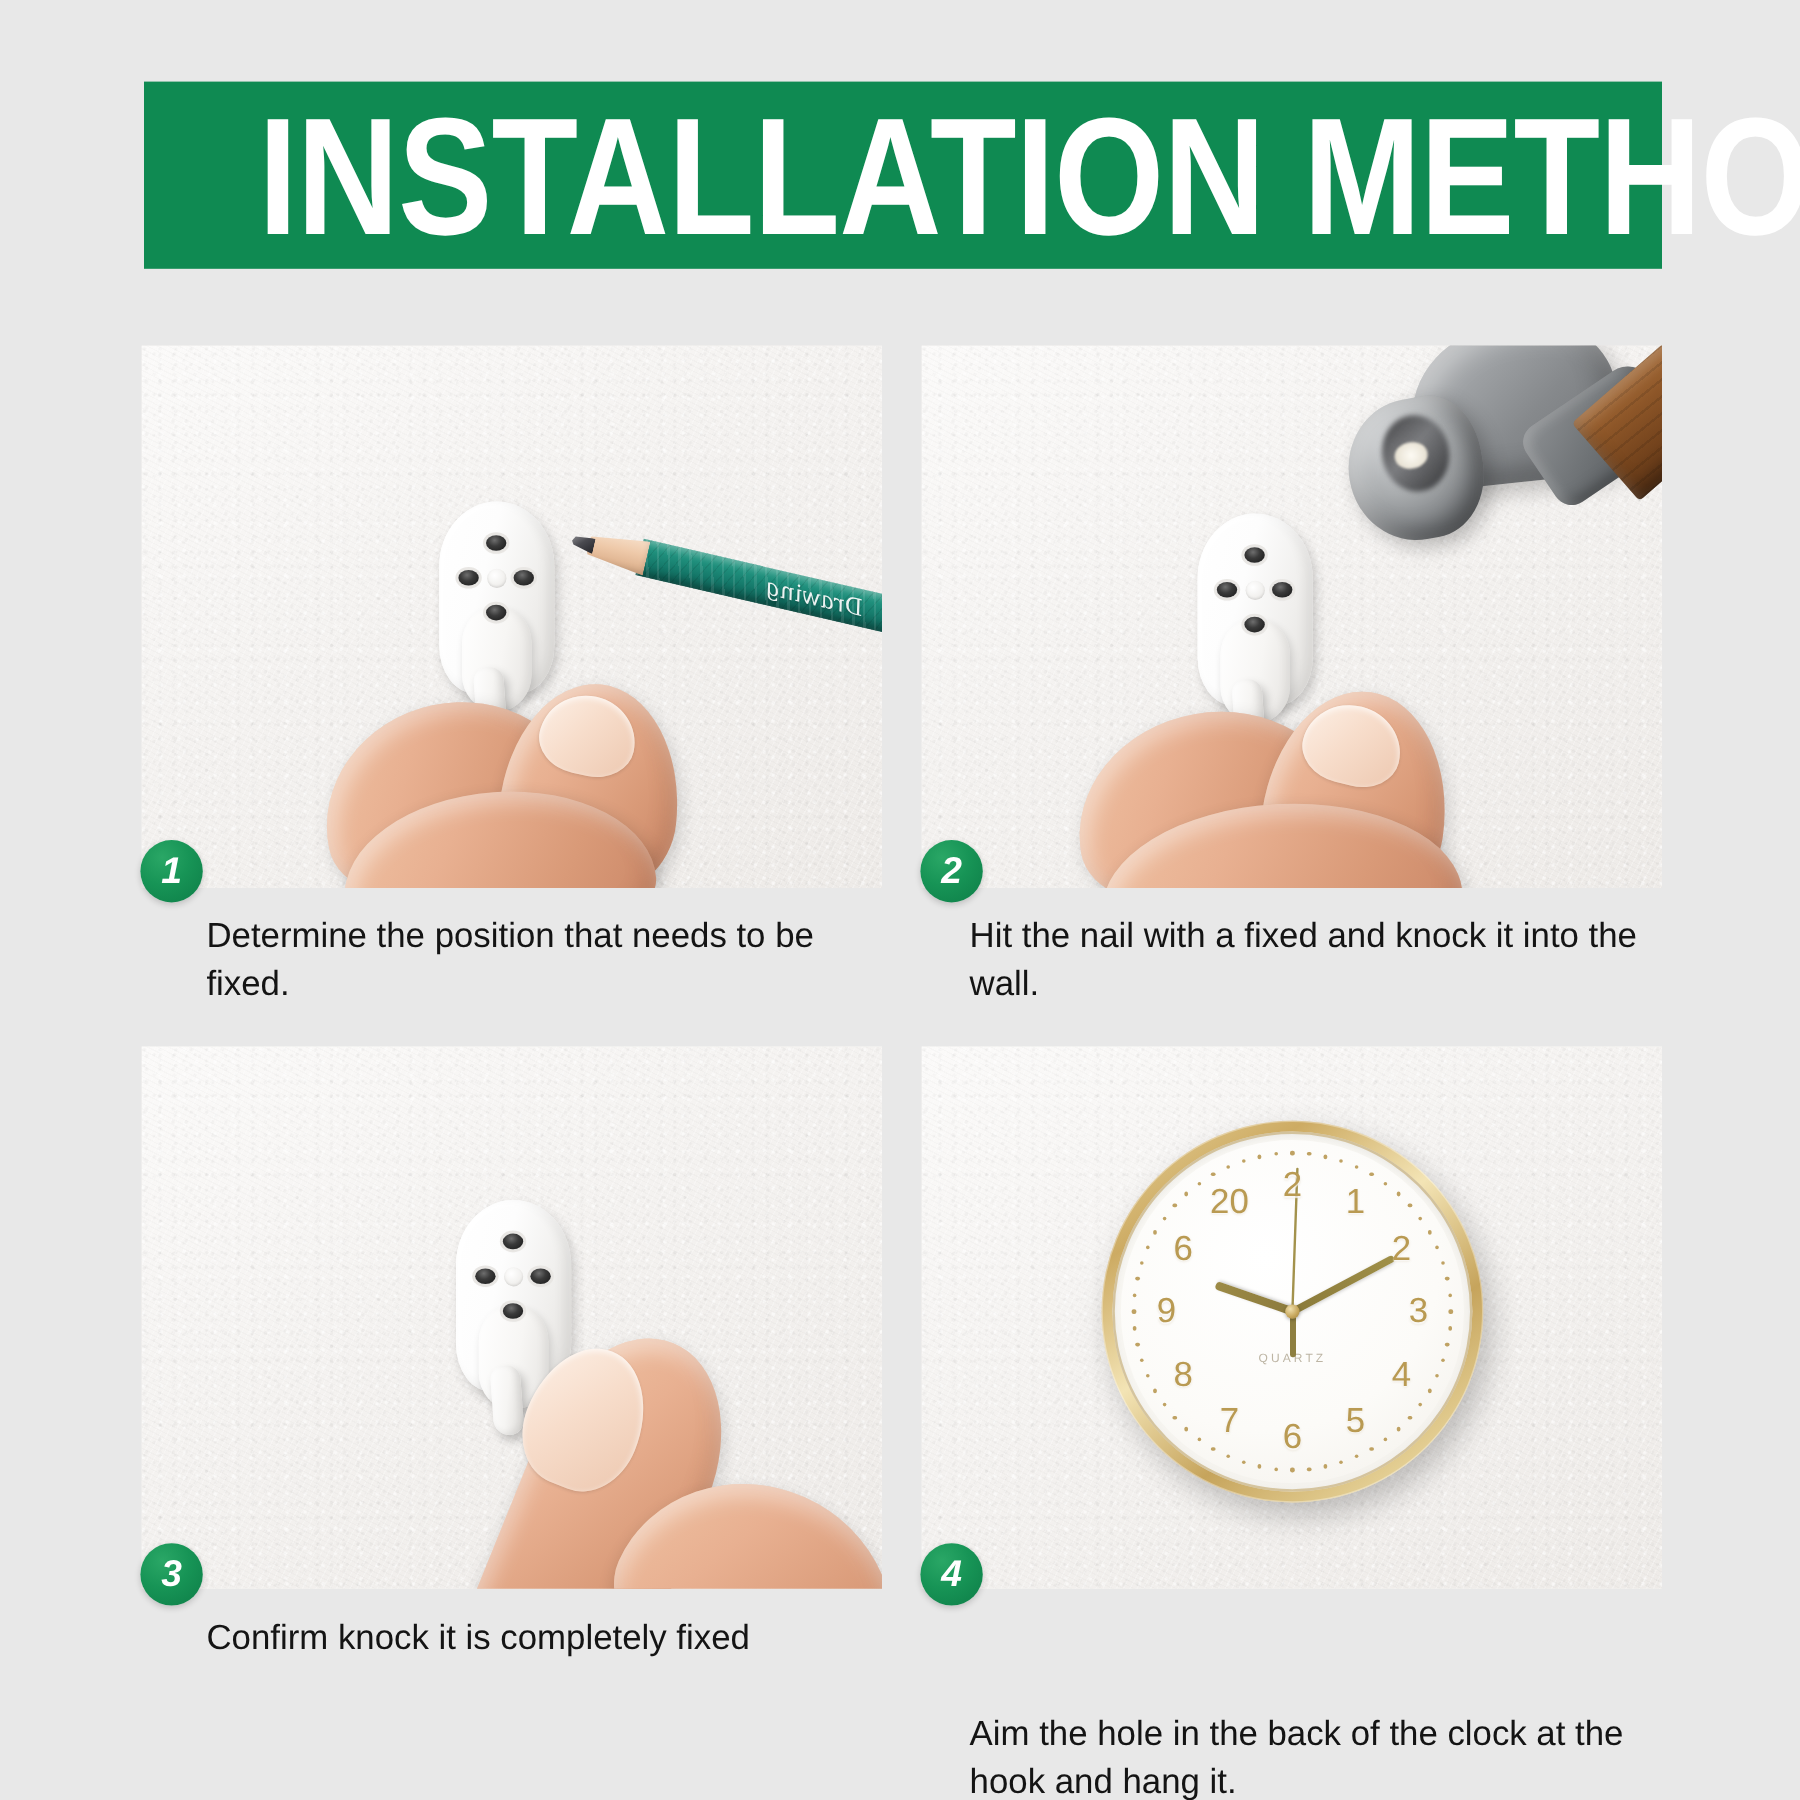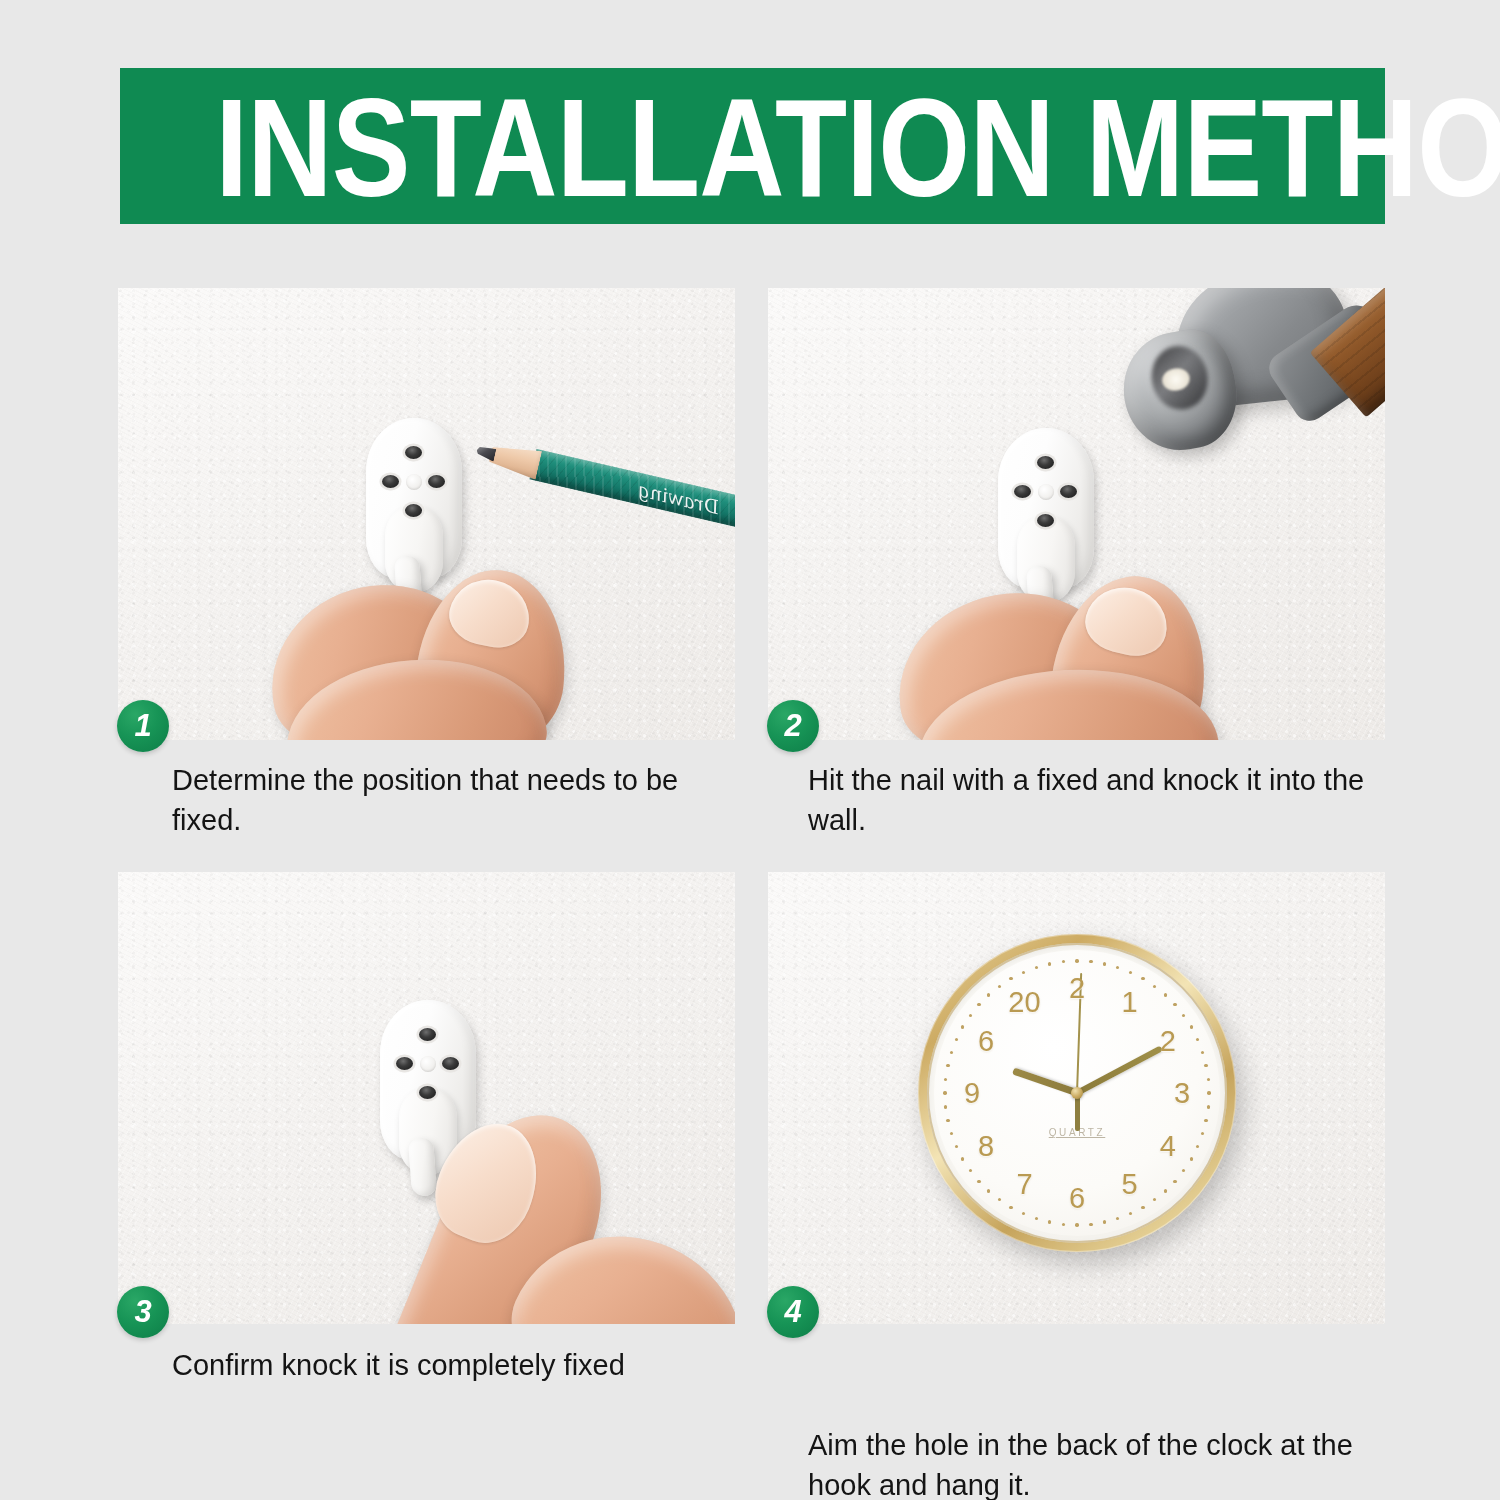--- a/index.html
+++ b/index.html
@@ -364,21 +364,20 @@
   .clock-quartz {
     position: absolute;
     left: 0;
     top: 62%;
     width: 100%;
     text-align: center;
     font-size: 10px;
     letter-spacing: 2.6px;
     color: #bdb5a4;
     font-family: "Liberation Sans", sans-serif;
-    text-decoration: underline;
   }
   .hand-hour, .hand-min, .hand-sec {
     position: absolute;
     left: 50%;
     top: 50%;
     transform-origin: 50% 100%;
     border-radius: 2px;
   }
   .hand-hour {
     width: 7px;

